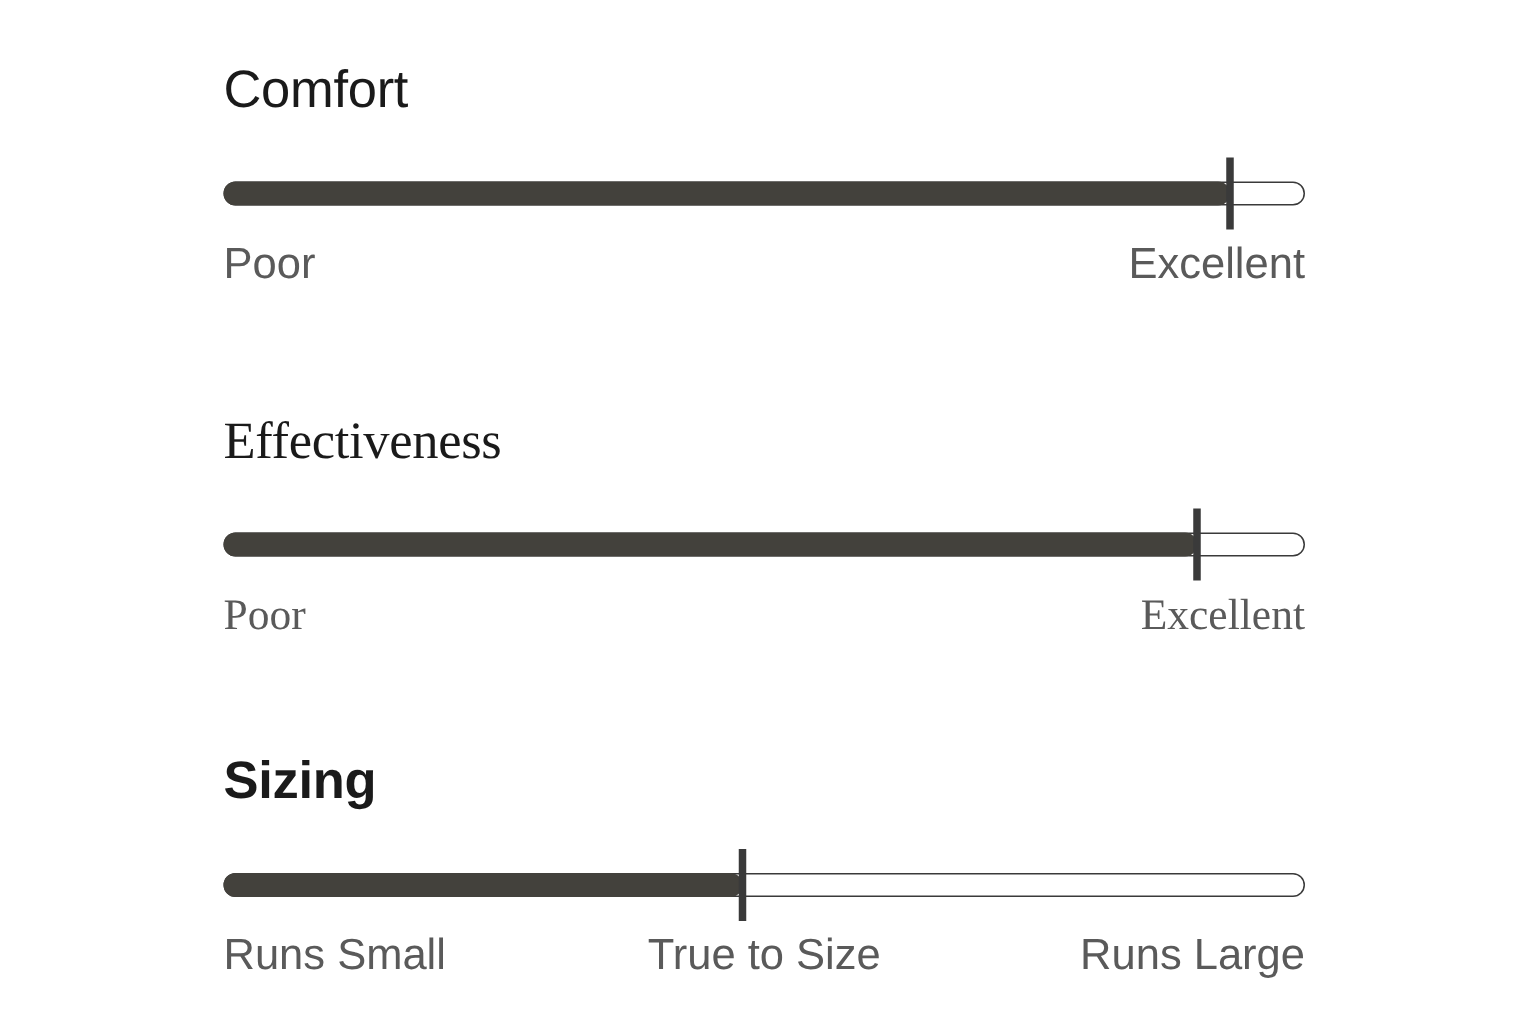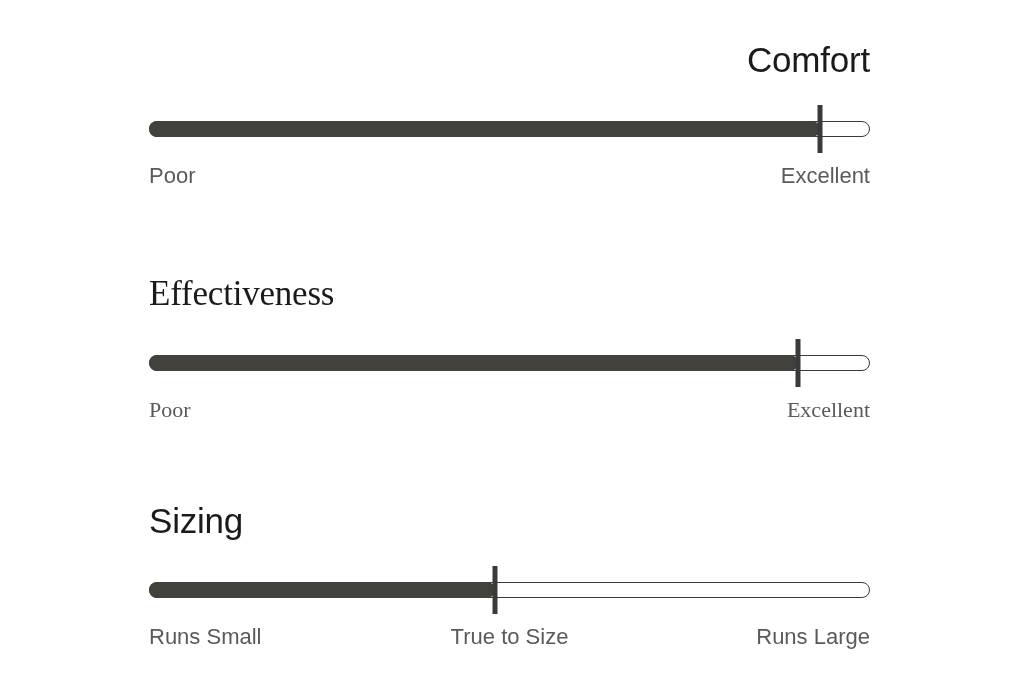--- a/index.html
+++ b/index.html
@@ -83,37 +83,37 @@
   .scale-labels {
     position: relative;
     width: 721px;
     height: 34px;
     margin-top: 6px;
   }
 
   .scale-label {
     position: absolute;
     top: 0;
-    font-size: 22px;
+    font-size: 29px;
     font-weight: 400;
     color: #5a5a5a;
     line-height: 34px;
     white-space: nowrap;
   }
   .scale-label.pos-start  { left: 0; }
   .scale-label.pos-end    { right: 0; }
   .scale-label.pos-mid    { left: 50%; transform: translateX(-50%); }
 </style>
 </head>
 <body style="background: rgb(255, 255, 255);">
 
 <div class="sheet">
 
   <div class="rating-group" style="top:42px;">
-    <h2 class="group-title" style="color: rgb(26, 26, 26); text-align: right;">Comfort</h2>
+    <h2 class="group-title" style="color: rgb(26, 26, 26);">Comfort</h2>
 
     <div class="slider" style="margin-top:28px;">
       <div class="slider-track" style="border-color: rgb(58, 58, 58);"></div>
       <div class="slider-fill" style="width: 93%; background: rgb(67, 65, 60);"></div>
       <div class="slider-tick" style="left: 93%; background: rgb(58, 58, 58);"></div>
     </div>
 
     <div class="scale-labels">
       <span class="scale-label pos-start" style="color: rgb(90, 90, 90);">Poor</span>
       <span class="scale-label pos-end" style="color: rgb(90, 90, 90);">Excellent</span>
@@ -129,21 +129,21 @@
       <div class="slider-tick" style="left: 90%; background: rgb(58, 58, 58);"></div>
     </div>
 
     <div class="scale-labels">
       <span class="scale-label pos-start" style="color: rgb(90, 90, 90);">Poor</span>
       <span class="scale-label pos-end" style="color: rgb(90, 90, 90);">Excellent</span>
     </div>
   </div>
 
   <div class="rating-group" style="top:503px;">
-    <h2 class="group-title" style="color: rgb(26, 26, 26);">Sizing</h2>
+    <h2 class="group-title" style="color: rgb(26, 26, 26); font-weight: bold;">Sizing</h2>
 
     <div class="slider" style="margin-top:28px;">
       <div class="slider-track" style="border-color: rgb(58, 58, 58);"></div>
       <div class="slider-fill" style="width: 48%; background: rgb(67, 65, 60);"></div>
       <div class="slider-tick" style="left: 48%; background: rgb(58, 58, 58);"></div>
     </div>
 
     <div class="scale-labels">
       <span class="scale-label pos-start" style="color: rgb(90, 90, 90);">Runs Small</span>
       <span class="scale-label pos-mid" style="color: rgb(90, 90, 90);">True to Size</span>

